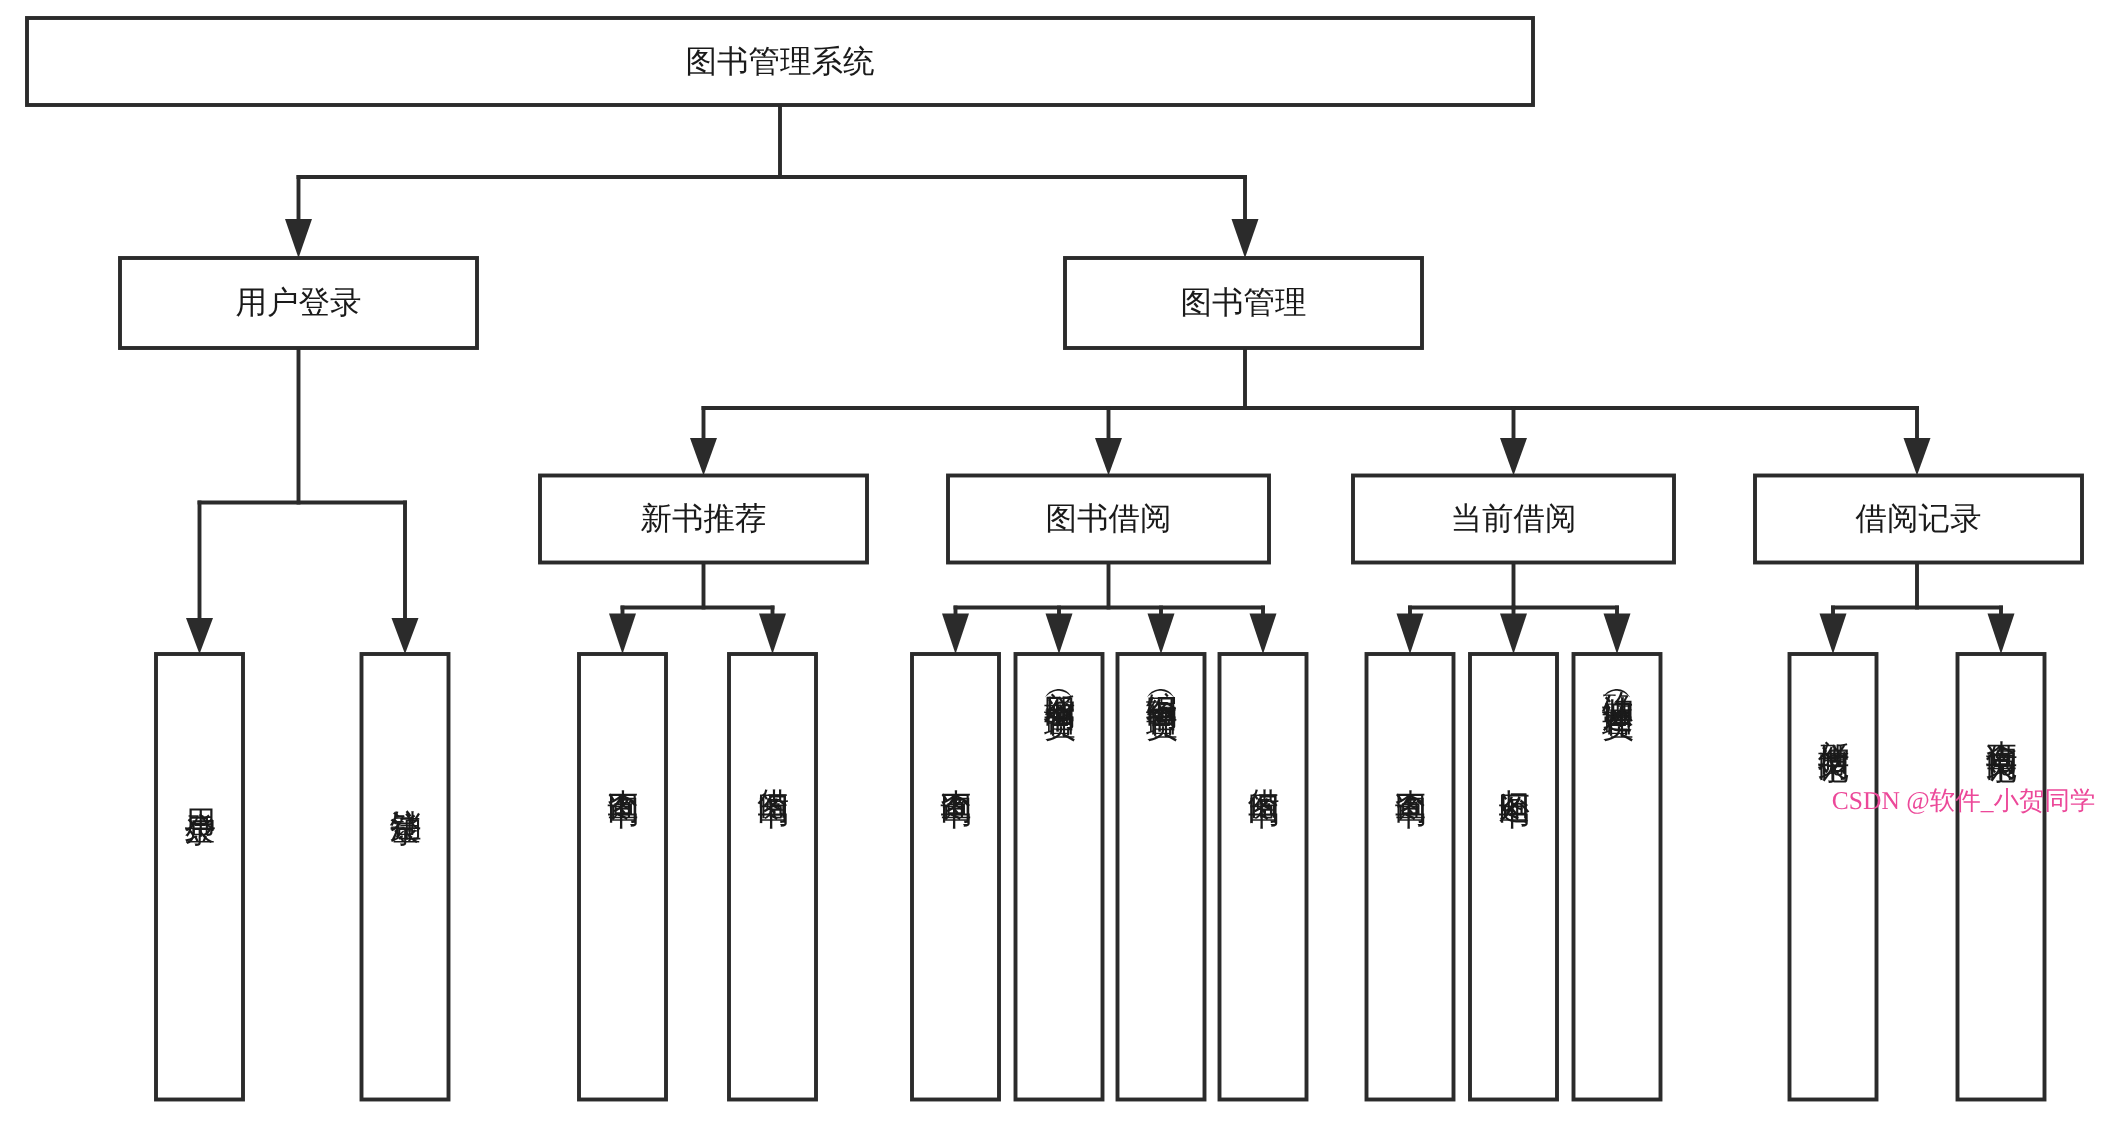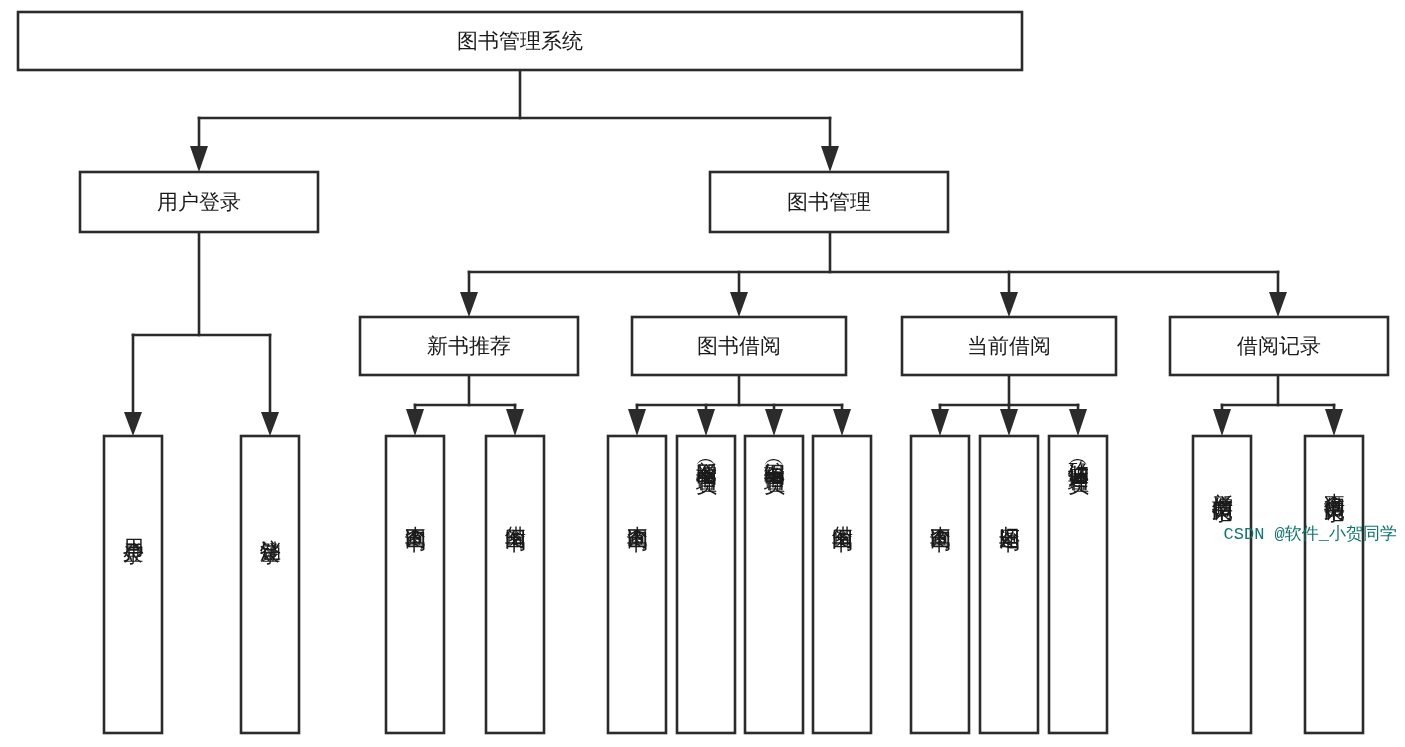--- a/index.html
+++ b/index.html
@@ -63,23 +63,23 @@
     font-size: 21px;
     line-height: 1.0;
     color: #1a1a1a;
     letter-spacing: 2px;
     white-space: nowrap;
   }
   .watermark {
     position: absolute;
     right: 8px;
     bottom: 6px;
-    font-family: Liberation Mono, monospace;
+    font-family: Liberation Serif, serif;
     font-size: 17px;
-    color: #0f766e;
+    color: #ec4899;
     white-space: nowrap;
     pointer-events: none;
   }
 </style>
 </head>
 <body>
 
 <div id="diagram-root">
 
   <svg id="flow-svg" viewBox="0 0 1405 747">

